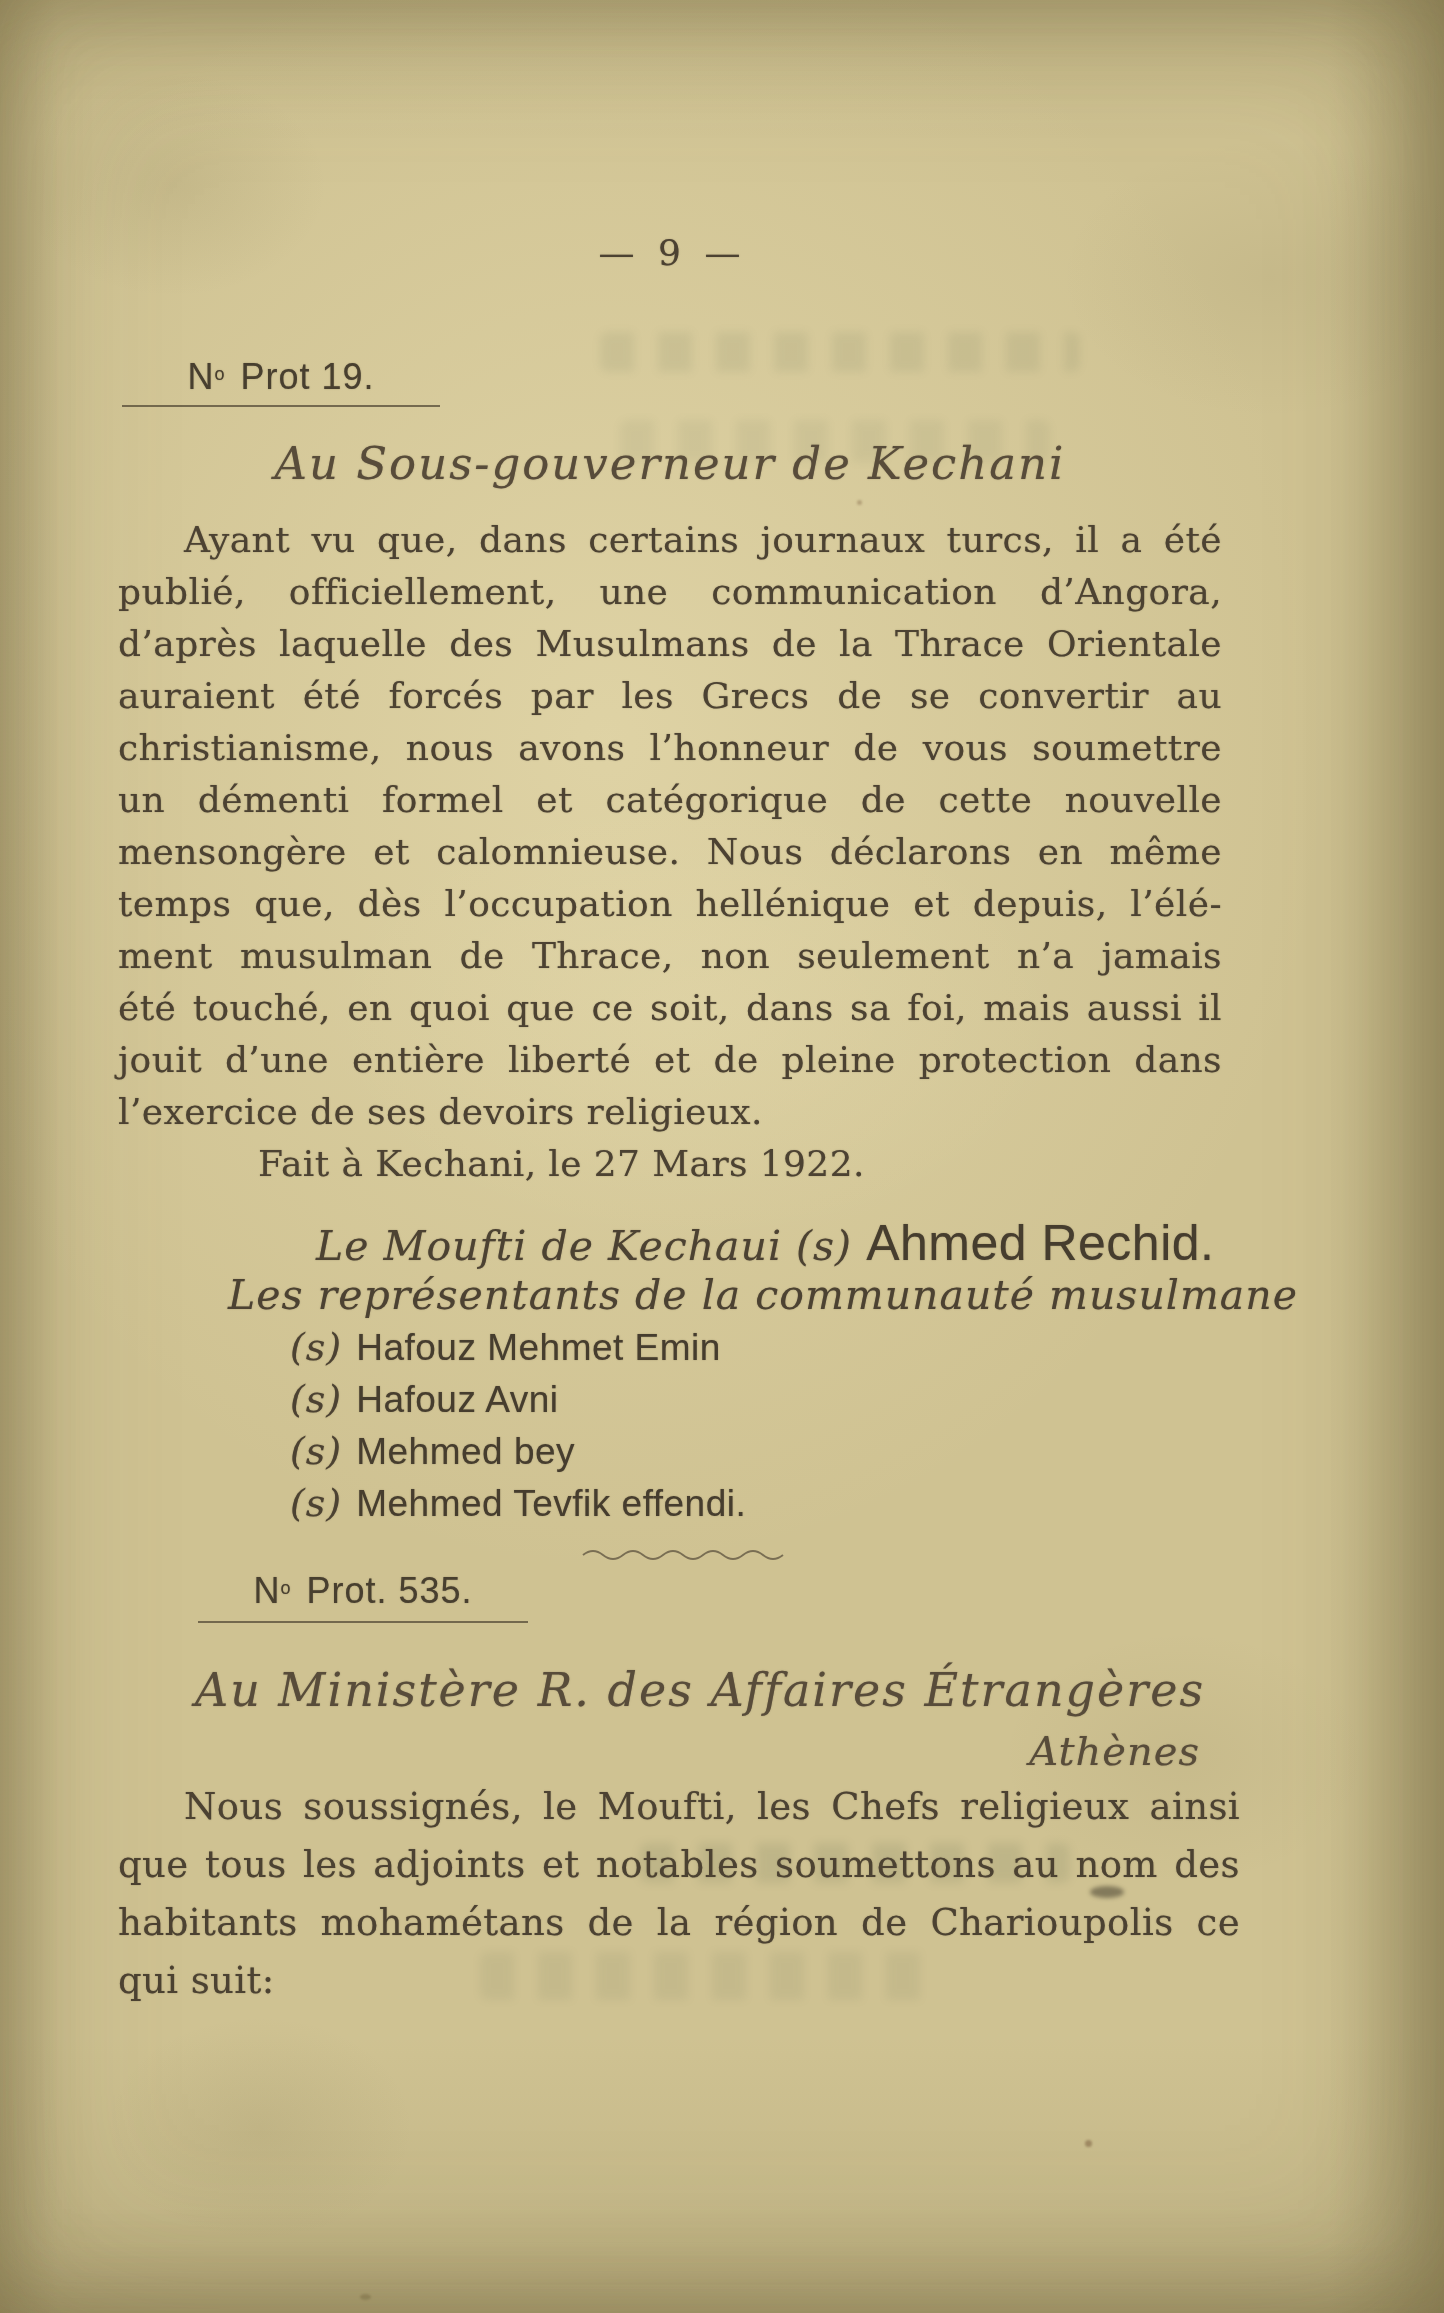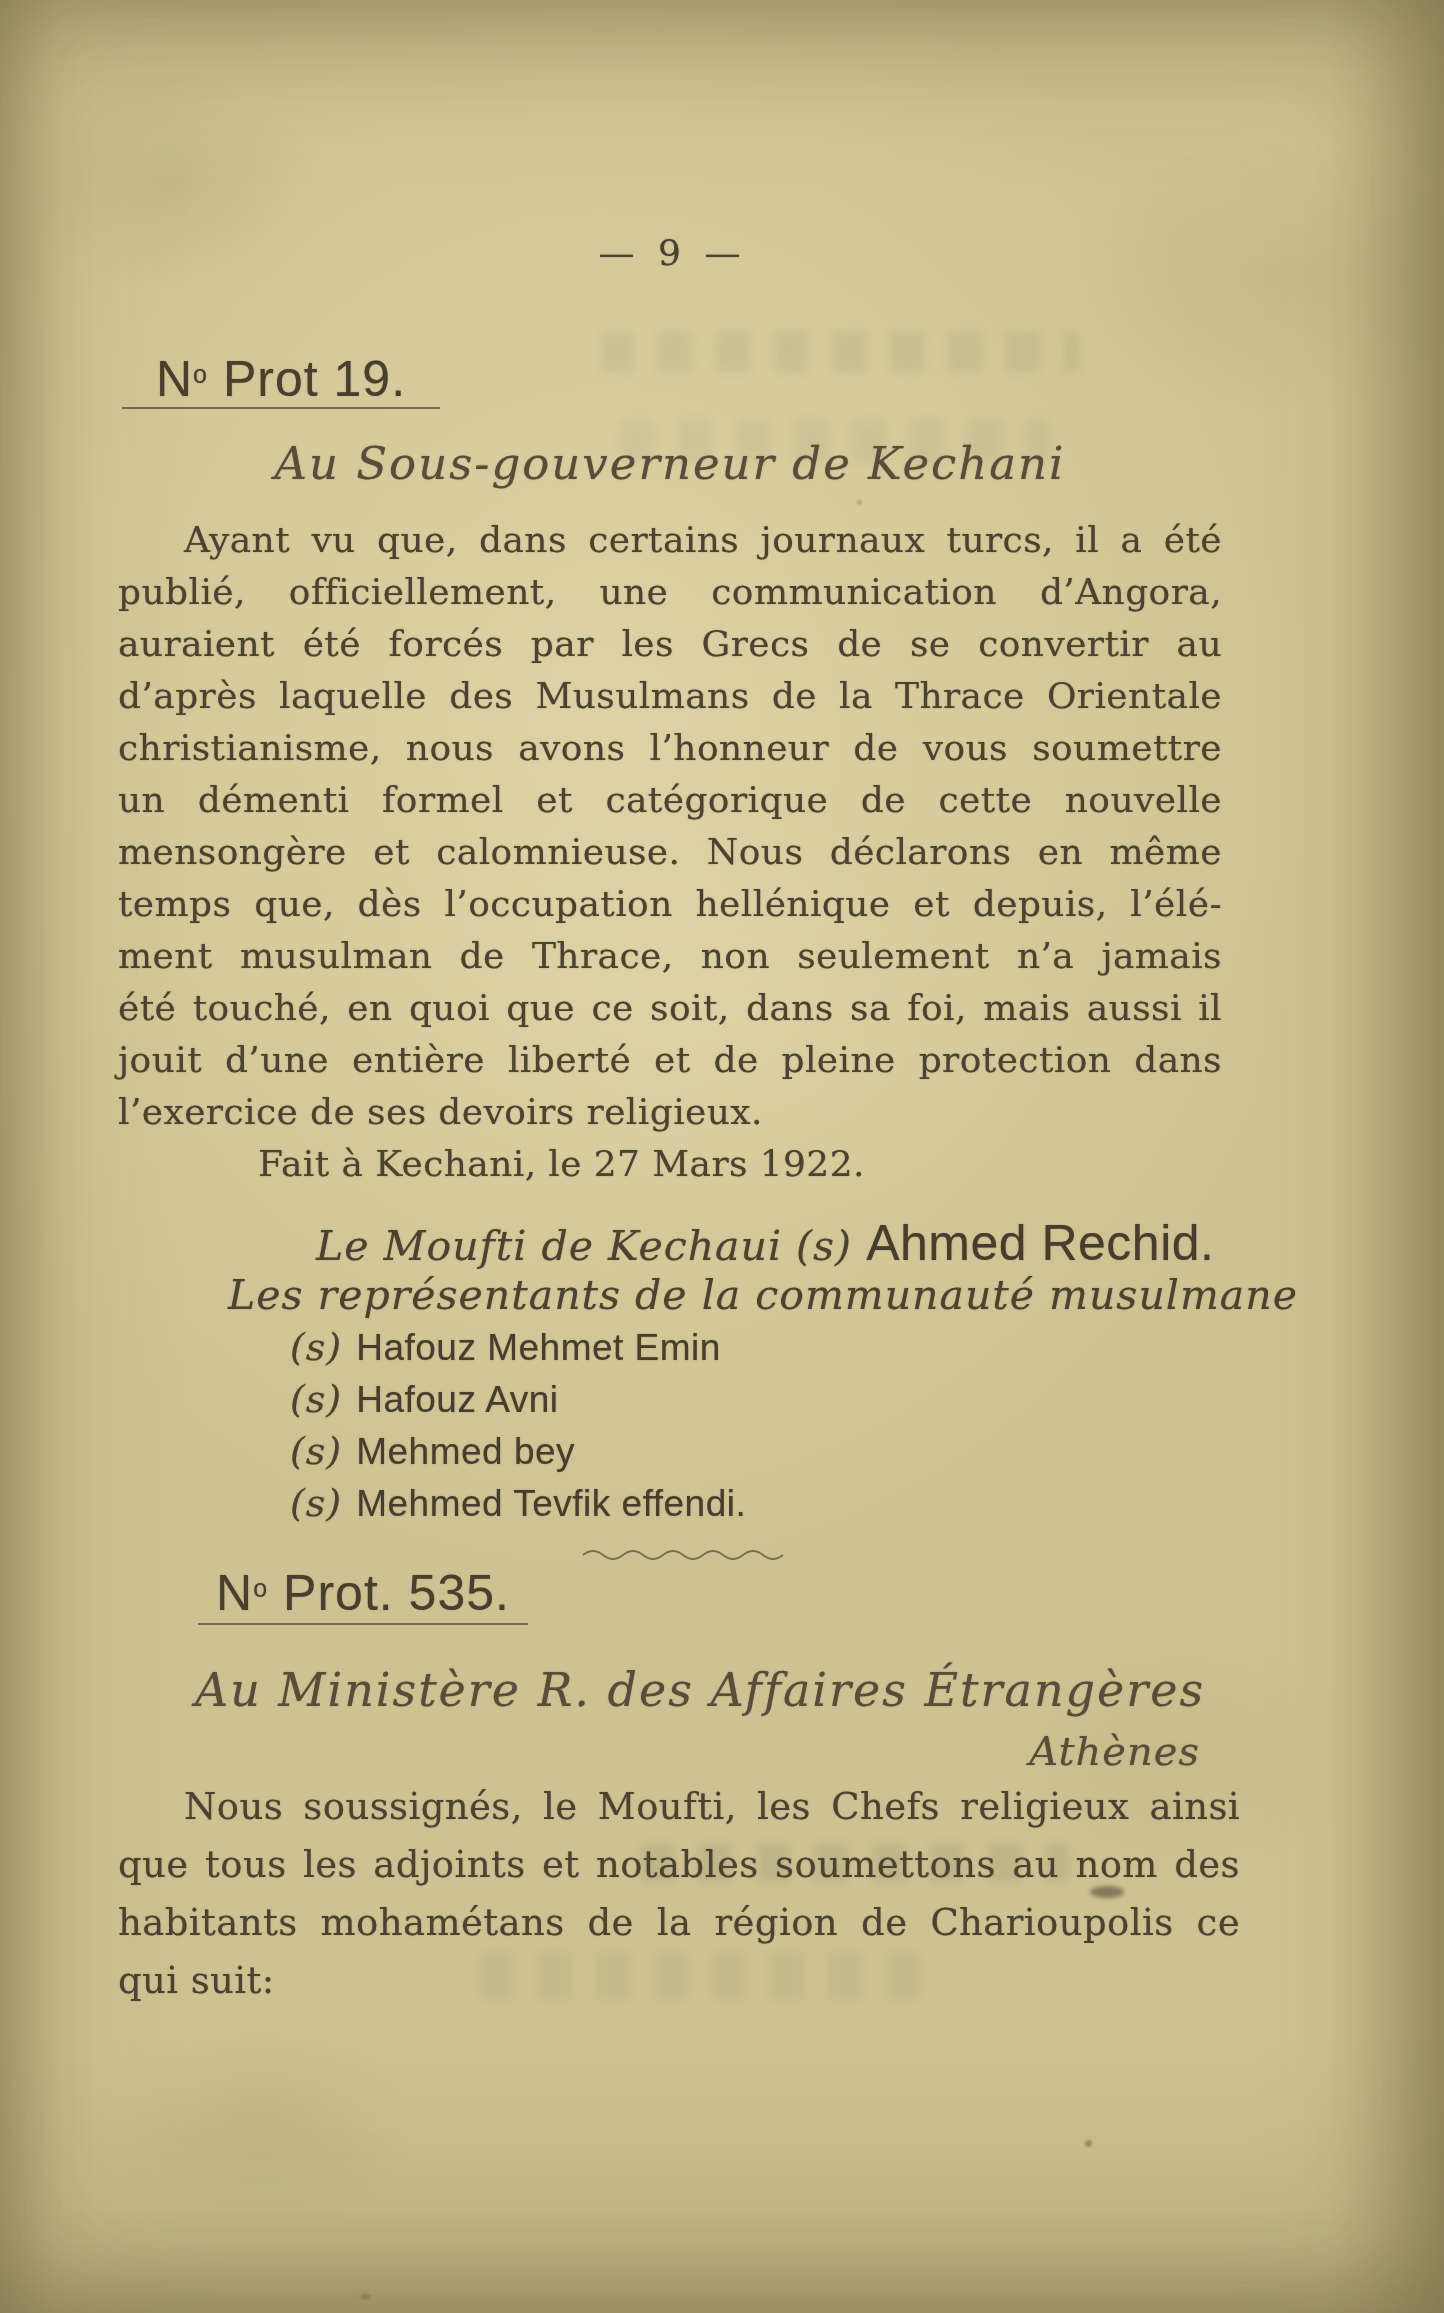--- a/index.html
+++ b/index.html
@@ -39,21 +39,21 @@
   .sans { font-family: "Liberation Sans", sans-serif; color: #483f2f; }
 
   .pagenum {
     position: absolute; left: 118px; width: 1104px; top: 230px;
     line-height: 46px; font-size: 36px; text-align: center;
     word-spacing: 10px; letter-spacing: 1px;
   }
   .prot-box {
     position: absolute; text-align: center;
     border-bottom: 2px solid rgba(88,78,58,0.78);
-    font-size: 50px; letter-spacing: 1px;
+    font-size: 36px; letter-spacing: 1px;
   }
   .prot-1 { left: 122px; top: 352px; width: 318px; line-height: 44px; padding-bottom: 6px; }
   .prot-2 { left: 198px; top: 1566px; width: 330px; line-height: 44px; padding-bottom: 8px; }
   .prot-sup { font-size: 0.5em; vertical-align: 0.5em; letter-spacing: 0; }
   .prot-rest { margin-left: 16px; }
 
   .doc-title {
     position: absolute; text-align: center; font-style: italic;
     letter-spacing: 2px; color: #584c3a;
   }
@@ -117,22 +117,22 @@
 
   <div class="prot-box prot-1 sans ink">
     <span>N</span><span class="prot-sup">o</span><span class="prot-rest">Prot 19.</span>
   </div>
 
   <div class="doc-title title-1 ink">Au Sous-gouverneur de Kechani</div>
 
   <div class="body-1 ink">
     <div class="bline jline indent">Ayant vu que, dans certains journaux turcs, il a été</div>
     <div class="bline jline">publié, officiellement, une communication d’Angora,</div>
+    <div class="bline jline">d’après laquelle des Musulmans de la Thrace Orientale</div>
     <div class="bline jline">auraient été forcés par les Grecs de se convertir au</div>
-    <div class="bline jline">d’après laquelle des Musulmans de la Thrace Orientale</div>
     <div class="bline jline">christianisme, nous avons l’honneur de vous soumettre</div>
     <div class="bline jline">un démenti formel et catégorique de cette nouvelle</div>
     <div class="bline jline">mensongère et calomnieuse. Nous déclarons en même</div>
     <div class="bline jline">temps que, dès l’occupation hellénique et depuis, l’élé-</div>
     <div class="bline jline">ment musulman de Thrace, non seulement n’a jamais</div>
     <div class="bline jline">été touché, en quoi que ce soit, dans sa foi, mais aussi il</div>
     <div class="bline jline">jouit d’une entière liberté et de pleine protection dans</div>
     <div class="bline lastline">l’exercice de ses devoirs religieux.</div>
     <div class="bline lastline date-line">Fait à Kechani, le 27 Mars 1922.</div>
   </div>

